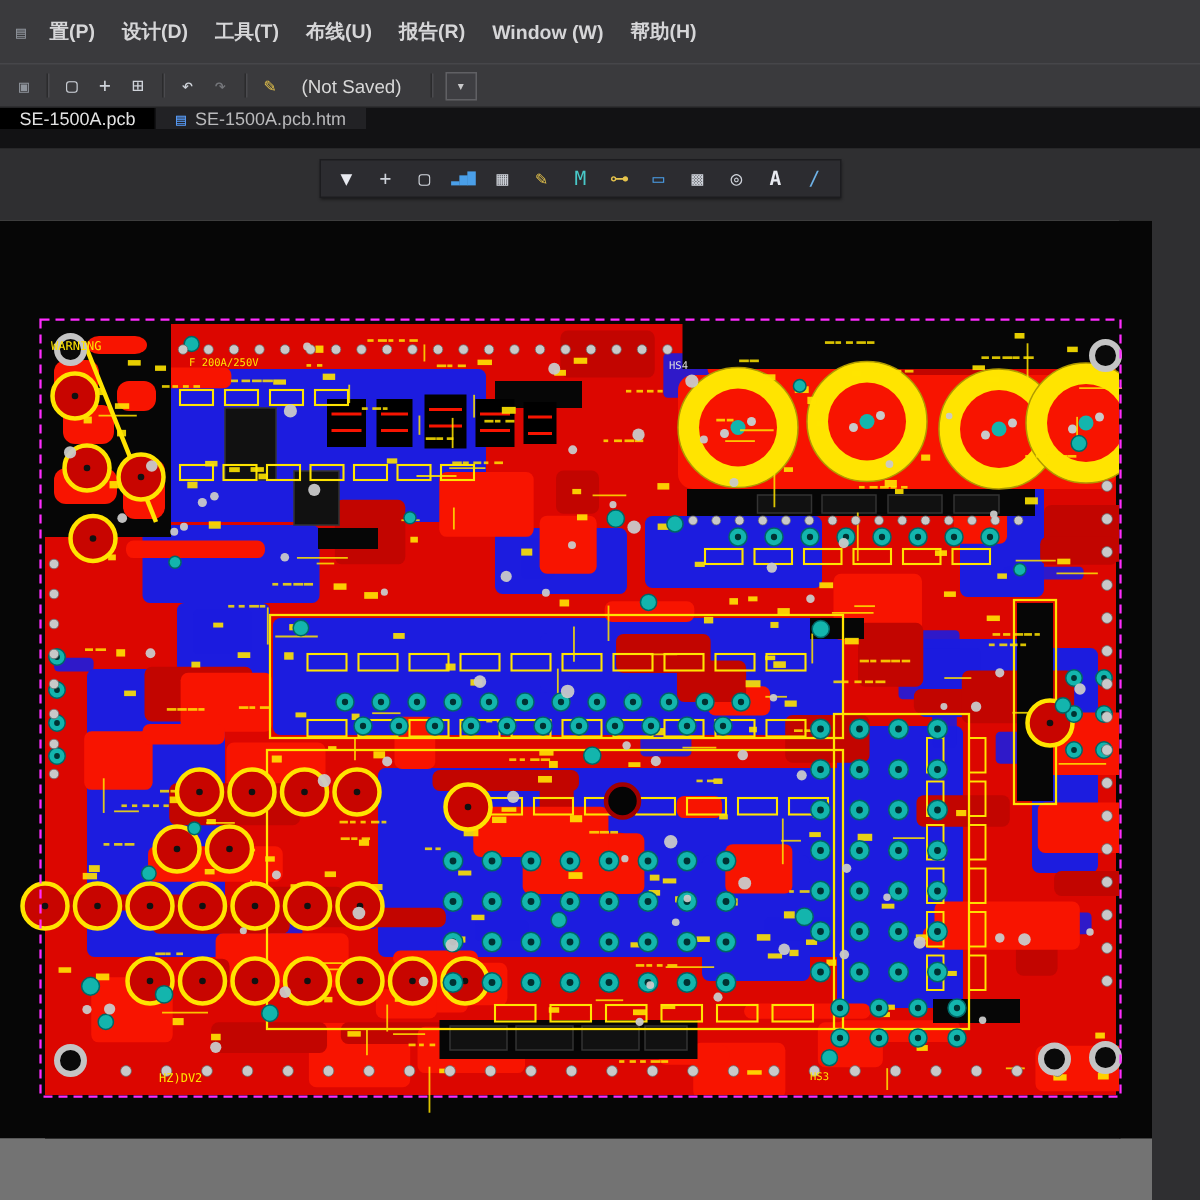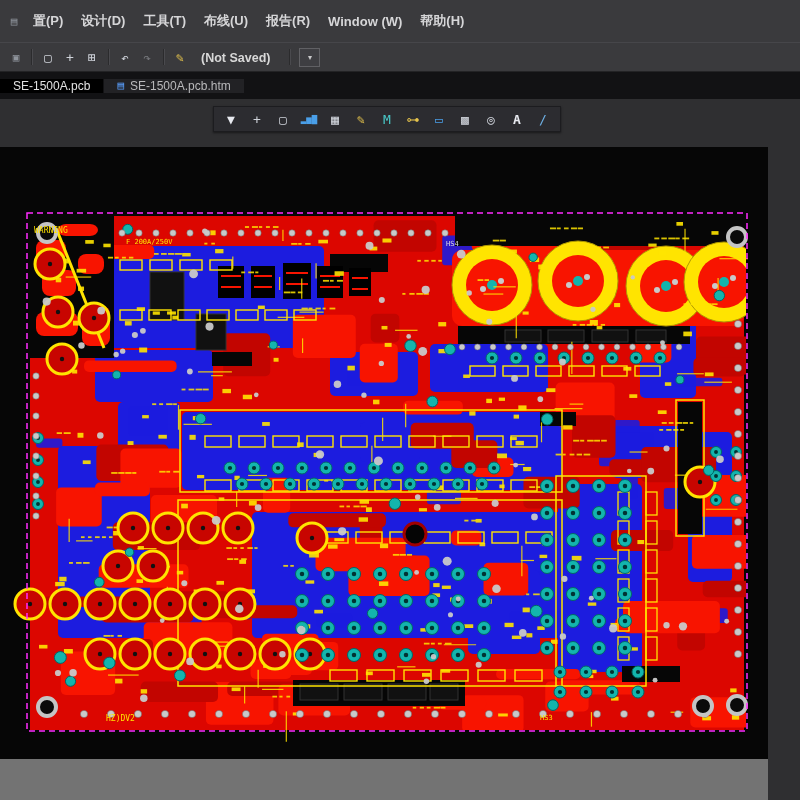--- a/index.html
+++ b/index.html
@@ -26,28 +26,28 @@
     height:28px;background:#3a3a3d;border-top:1px solid #46464a;
     border-bottom:1px solid #232325;display:flex;align-items:center;
     padding:0 6px;color:#cfd3da;
   }
   .ticon{
     width:26px;height:20px;display:flex;align-items:center;justify-content:center;
     font-family:"DejaVu Sans Mono",monospace;font-size:13px;cursor:default;
   }
   .quickbar .ticon{width:22px;}
   .sep{width:1px;height:16px;background:#2b2b2d;box-shadow:1px 0 0 #4a4a4e;margin:0 5px;}
-  .doc-state{font-size:12.5px;color:#d8d8d8;margin:1px 14px 0 10px;white-space:nowrap;font-weight:bold;}
+  .doc-state{font-size:12.5px;color:#d8d8d8;margin:1px 14px 0 10px;white-space:nowrap;}
   .dropbtn{
     width:19px;height:17px;border:1px solid #606064;background:#3e3e42;color:#c9c9cb;
     display:flex;align-items:center;justify-content:center;font-size:8px;margin-left:4px;cursor:default;
   }
 
   
-  .tabbar{height:27px;background:#121214;display:flex;align-items:center;}
+  .tabbar{height:27px;background:#121214;display:flex;align-items:flex-start;}
   .tab{
     display:flex;align-items:center;padding:0 13px;font-size:12px;
     color:#b9b9bb;background:#222225;margin-right:1px;cursor:default;white-space:nowrap;
   }
   .tab.active{background:#000;color:#e2e2e2;}
   .tab-icon{margin-right:6px;font-size:11px;font-family:"DejaVu Sans Mono",monospace;color:#5aa0ff;}
 
   
   .canvas-area{position:relative;width:800px;height:703px;background:#2f2f31;}
   .viewport{position:absolute;left:0;top:48px;width:768px;height:732px;background:#737373;}

